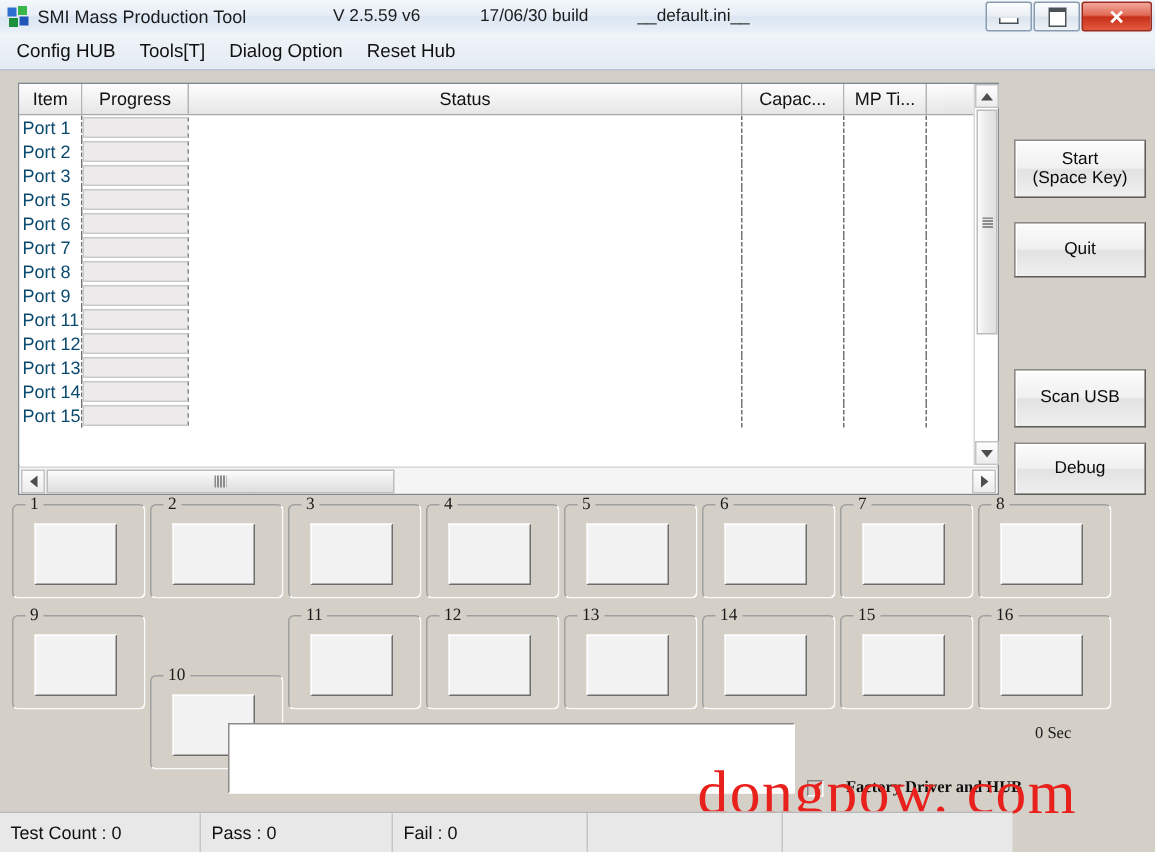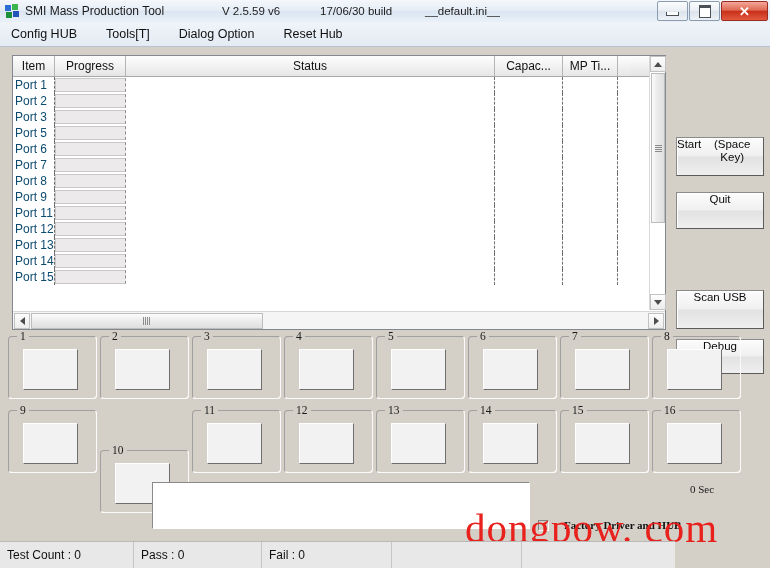--- a/index.html
+++ b/index.html
@@ -54,21 +54,21 @@
     color: #ffffff; font-size: 13px; font-weight: bold;
   }
   .glyph-min { display: block; width: 11px; height: 3px; border: 1px solid #4a5258; border-top: none; background: #fff; margin-top: 5px;}
   .glyph-max { display: block; width: 10px; height: 9px; border: 1px solid #4a5258; border-top-width: 3px; background: #fff;}
 
   
   .menubar {
     position: absolute; left: 0; top: 22px; width: 770px; height: 24px;
     background: linear-gradient(to bottom, #f0f4f9 0%, #e4ebf3 100%);
     border-bottom: 1px solid #b6c3d2;
-    display: flex; align-items: center; gap: 13px;
+    display: flex; align-items: center;
   }
   .menuitem {
     font-size: 12.5px; color: #101010; padding: 2px 7px; margin-right: 2px;
     cursor: default; white-space: nowrap;
   }
   .menuitem:first-child { margin-left: 4px; }
 
   
   .listwrap {
     position: absolute; left: 12px; top: 55px; width: 654px; height: 275px;
@@ -171,24 +171,23 @@
 
   
   .sidebtn {
     position: absolute; left: 676px; width: 88px;
     box-sizing: border-box;
     background: linear-gradient(to bottom,#fcfcfc 0%,#f0f0f0 48%,#e2e2e2 52%,#efefef 100%);
     border: 1px solid #8b8b8b;
     border-right-color: #5b5b5b; border-bottom-color: #5b5b5b;
     box-shadow: inset 1px 1px 0 #ffffff;
     font-size: 11.5px; color: #0a0a0a;
-    display: flex; flex-direction: row; align-items: flex-start; justify-content: center;
+    display: flex; flex-direction: column; align-items: center; justify-content: center;
     line-height: 13px; text-align: center;
     cursor: default;
-    margin-top: 44px;
   }
   #btn-start   { top: 93px;  height: 39px; }
   #btn-quit    { top: 148px; height: 37px; }
   #btn-setting { top: 198px; height: 35px; }
   #btn-scan    { top: 246px; height: 39px; }
   #btn-debug   { top: 295px; height: 35px; }
 
   
   .slots { position: absolute; left: 8px; top: 336px; width: 754px; height: 140px; }
   .slot {

